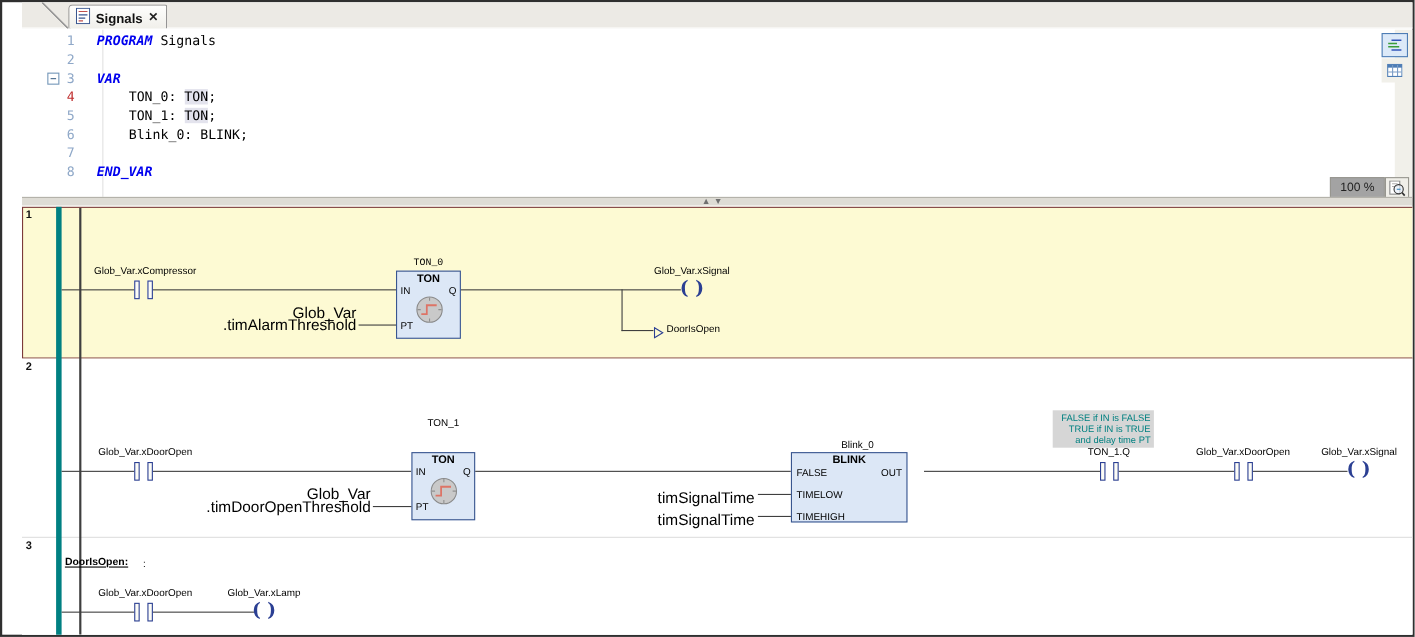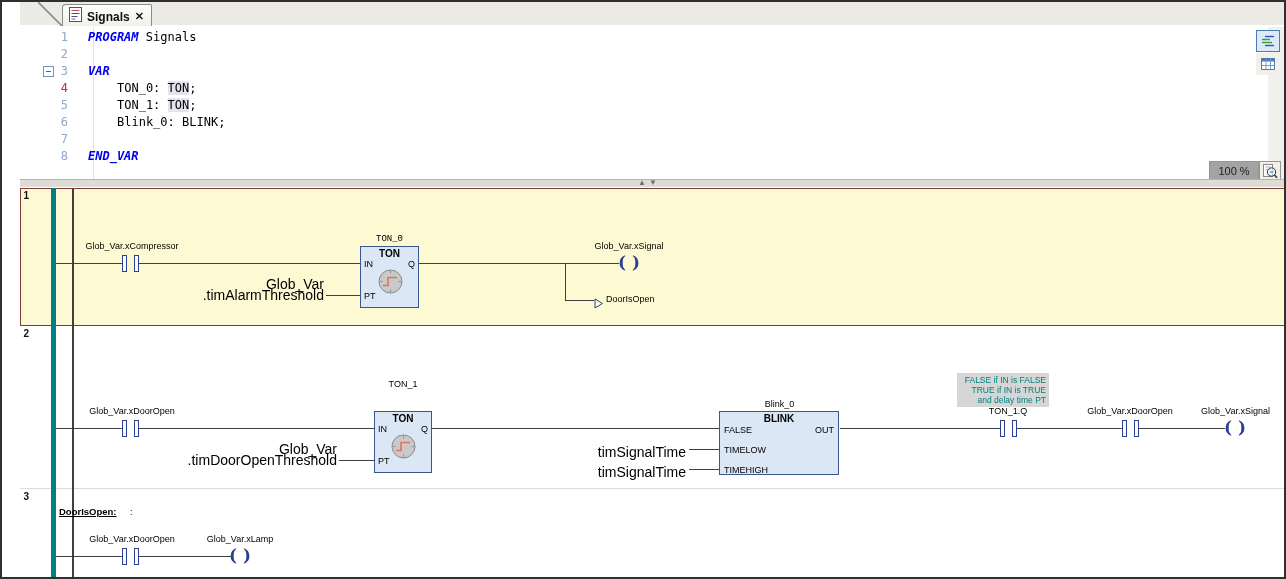--- a/index.html
+++ b/index.html
@@ -212,21 +212,21 @@
         <line x1="21.5" y1="13.5" x2="24.5" y2="13.5" stroke="#909090"></line>
         <path d="M6,17.5 h5 v-8 h9" fill="none" stroke="#DD7466" stroke-width="1.6"></path>
       </svg>
     </span>
   </div>
   <div class="lbl" style="left:372px;top:377px;width:58px;">TON_1</div>
   <div class="lbl-r" style="left:185px;top:442px;width:150px;line-height:11px;"><span>Glob_Var</span><br><span>.timDoorOpenThreshold</span></div>
   <div class="wire" style="left:337px;top:458px;width:35px;"></div>
   <div class="wire" style="left:430px;top:426px;width:287px;"></div>
 
-  <div class="fblock" style="left:717px;top:409px;width:120px;height:64px;">
+  <div class="fblock" style="left:717px;top:409px;width:106px;height:64px;">
     <div class="fb-title">BLINK</div>
     <div class="pin" style="left:4px;top:13px;">FALSE</div>
     <div class="pin" style="right:4px;top:13px;">OUT</div>
     <div class="pin" style="left:4px;top:33px;">TIMELOW</div>
     <div class="pin" style="left:4px;top:53px;">TIMEHIGH</div>
   </div>
   <div class="lbl" style="left:717px;top:397px;width:121px;">Blink_0</div>
   <div class="lbl-r" style="left:584px;top:442px;width:100px;">timSignalTime</div>
   <div class="wire" style="left:687px;top:447px;width:30px;"></div>
   <div class="lbl-r" style="left:584px;top:462px;width:100px;">timSignalTime</div>

